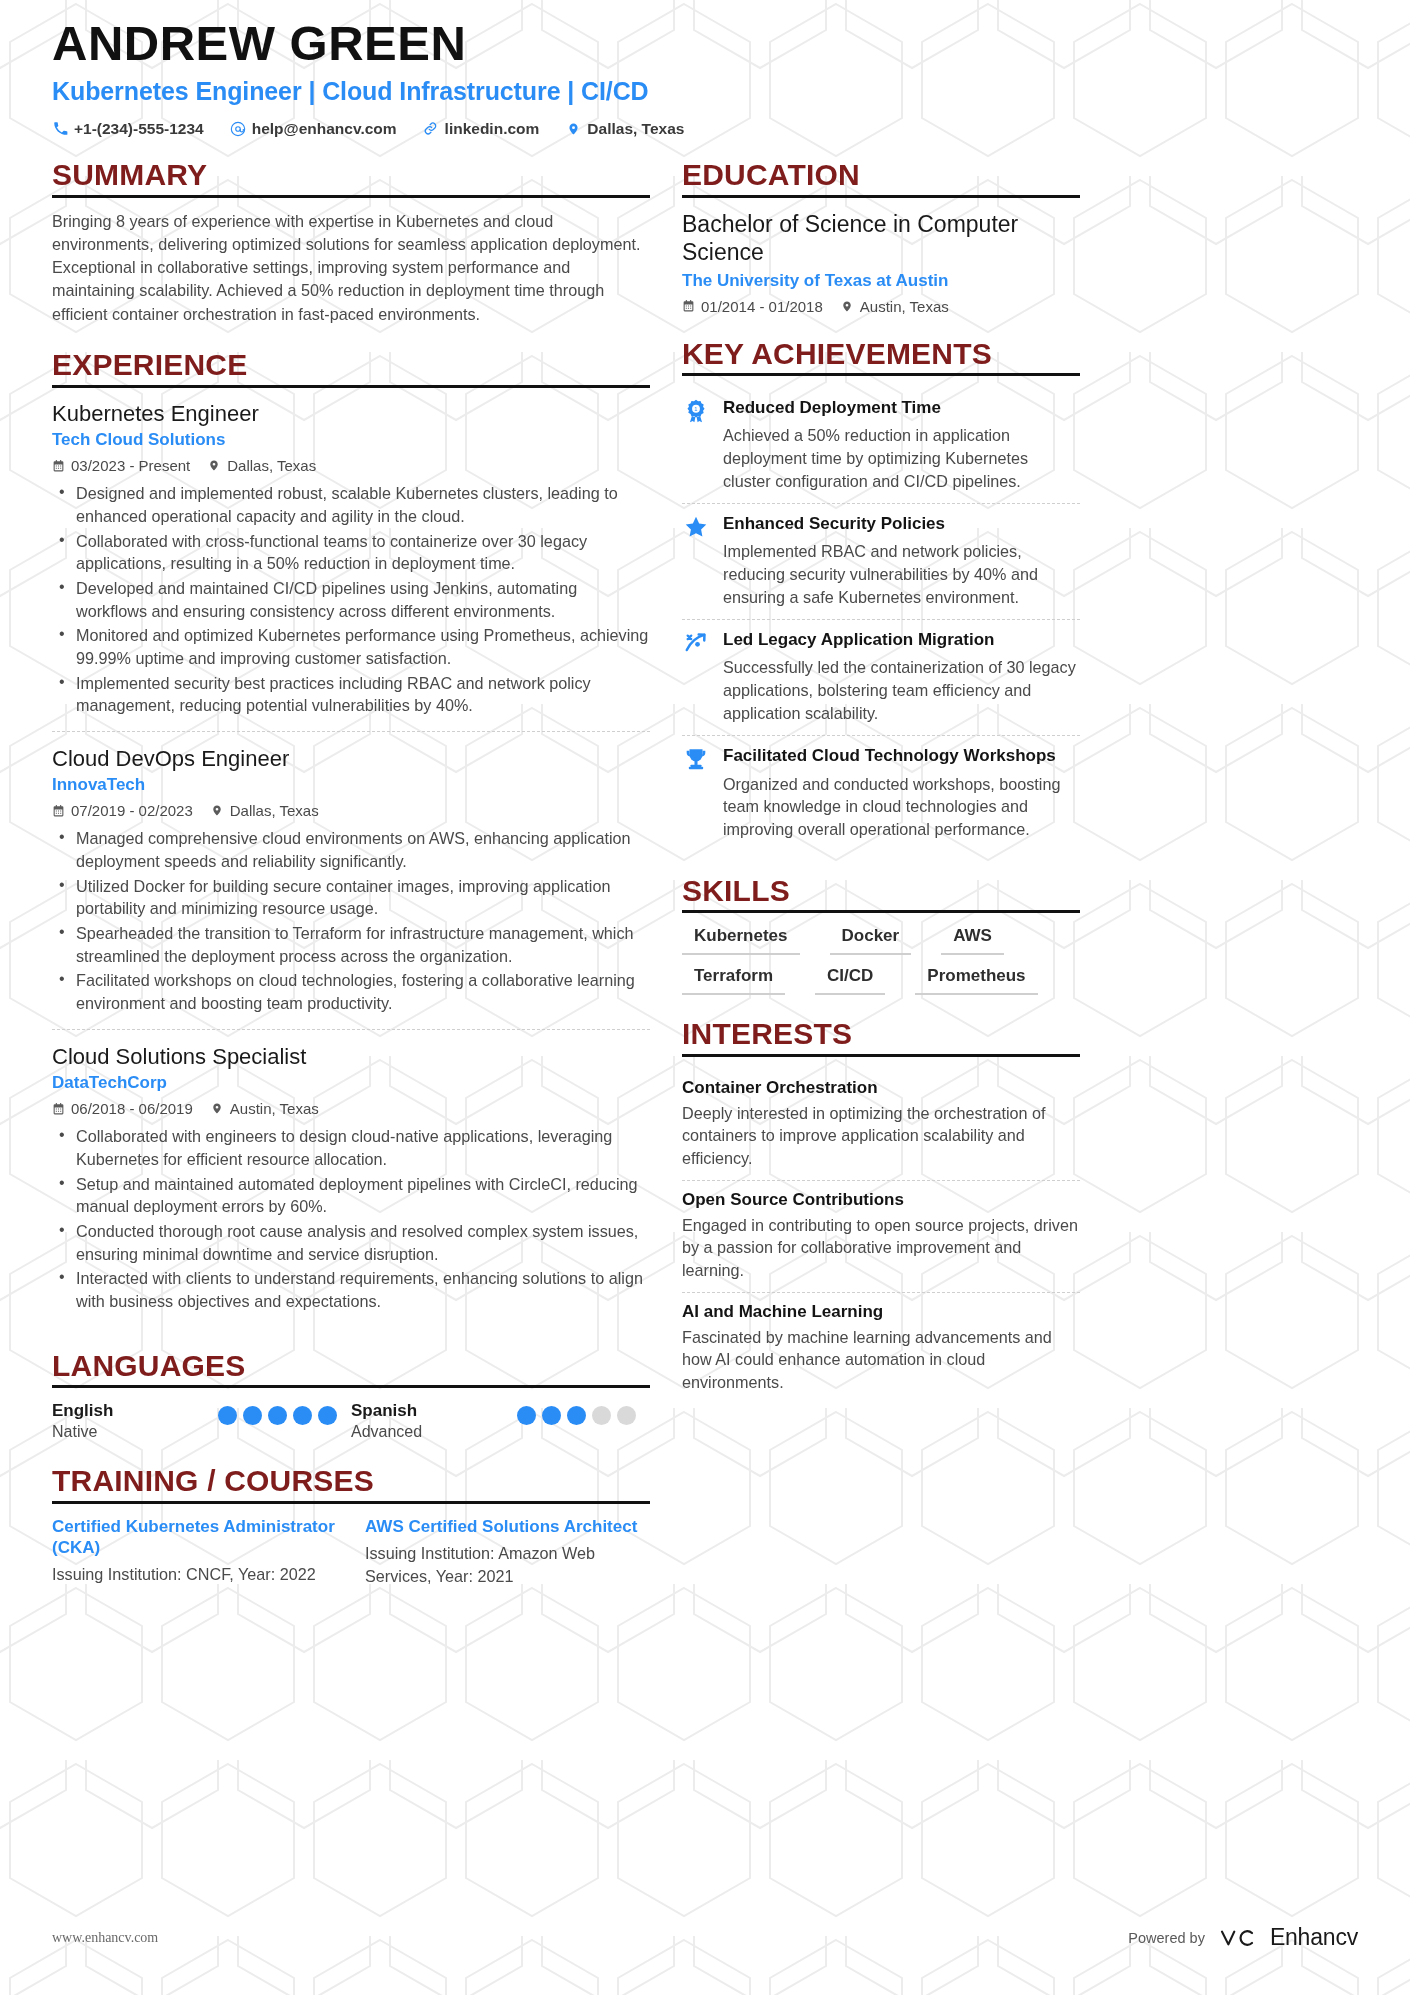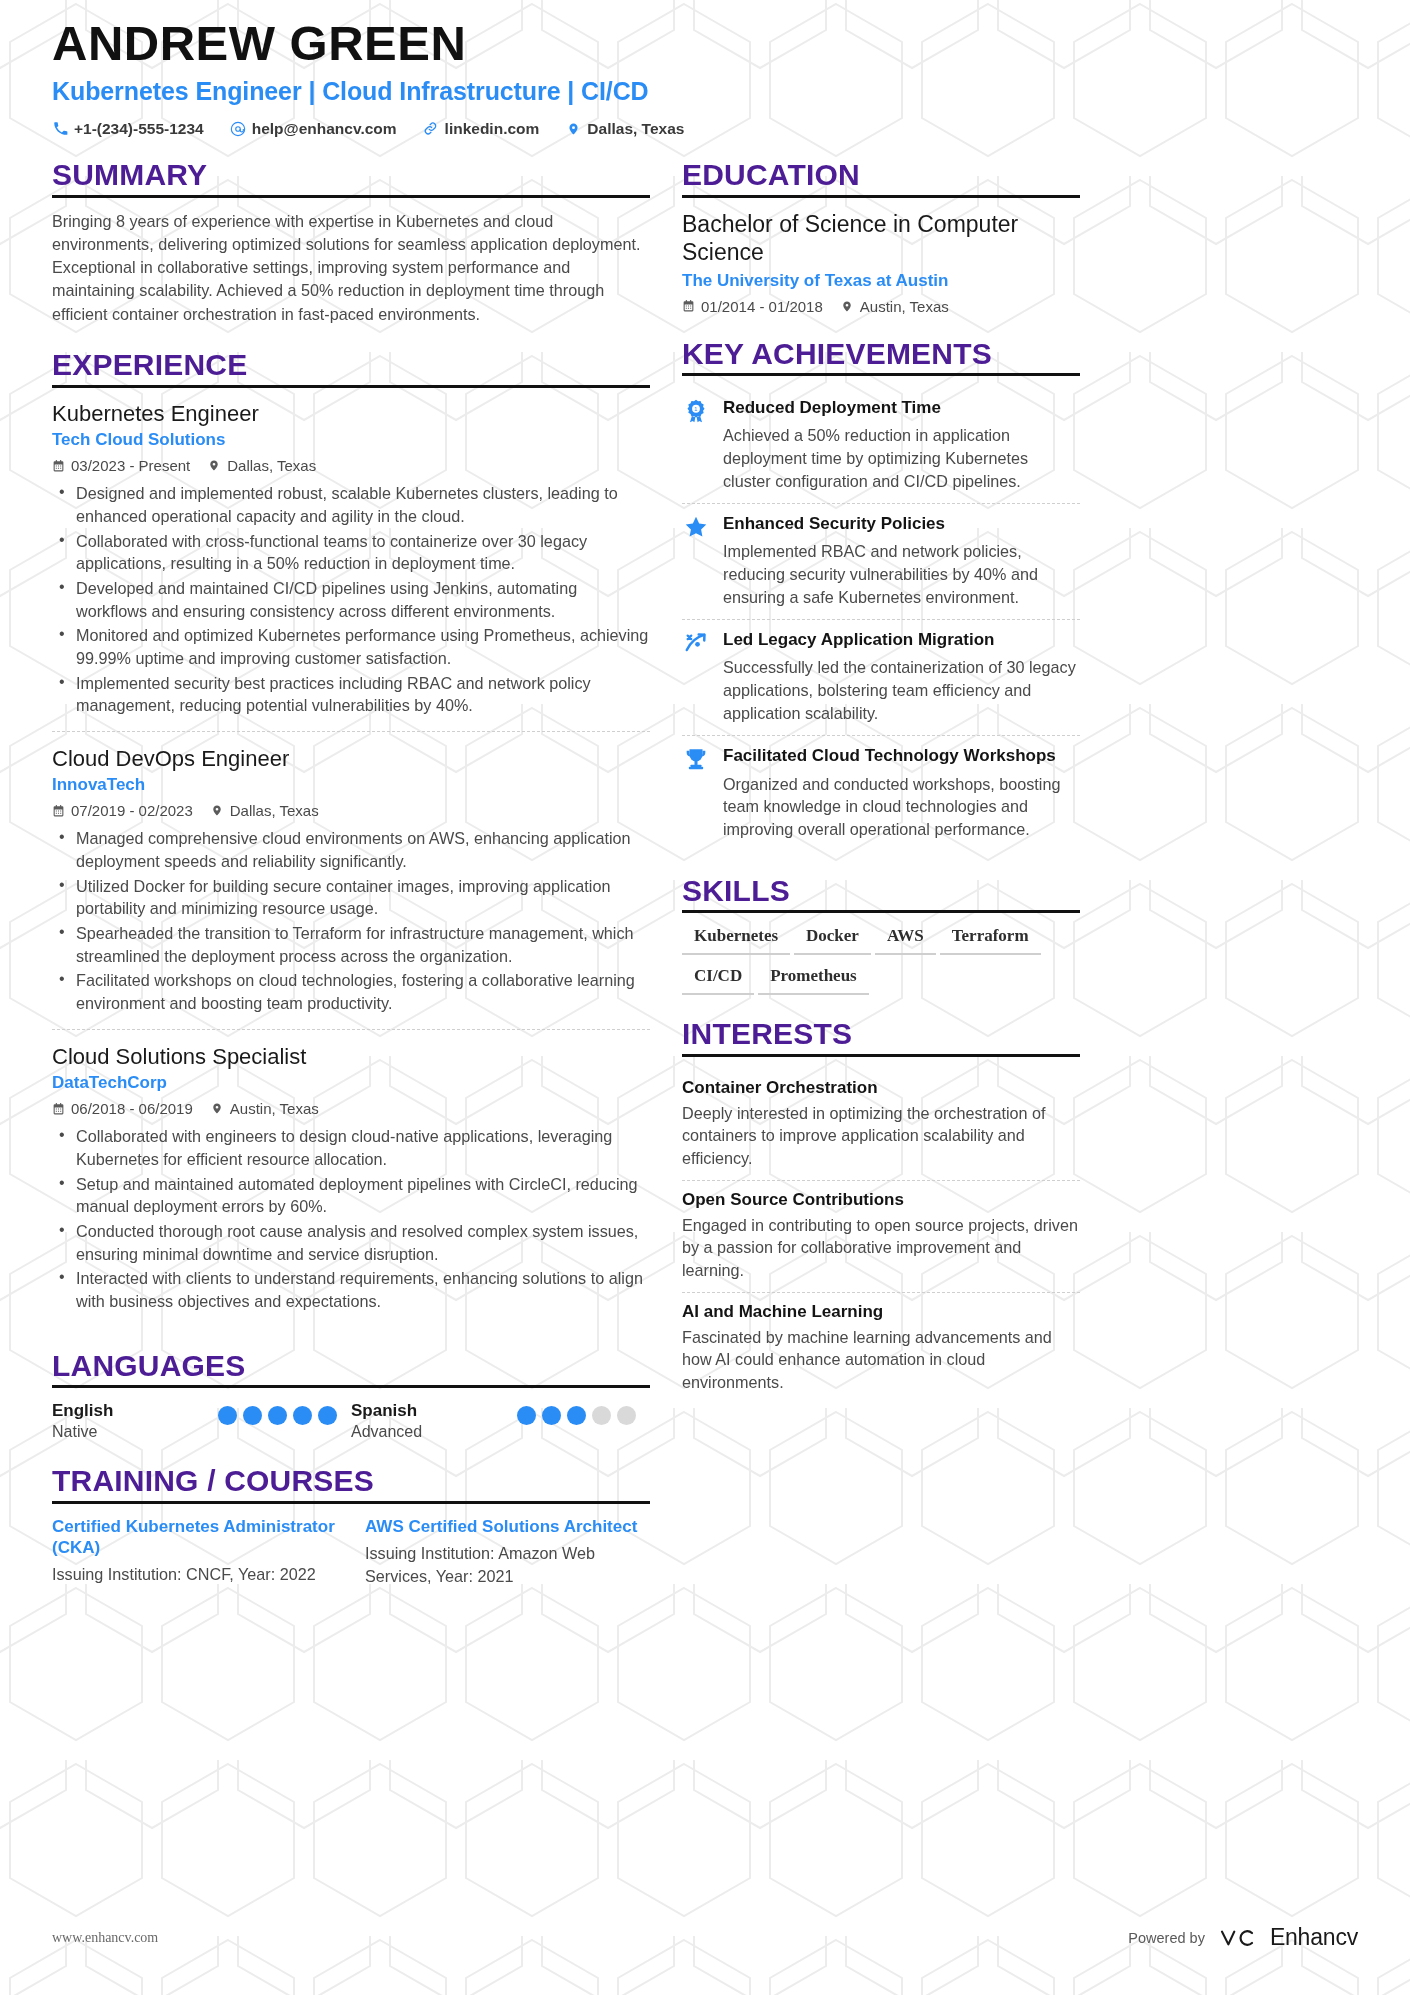--- a/index.html
+++ b/index.html
@@ -85,21 +85,21 @@
     align-items: flex-start;
   }
   .col-left  { width: 598px; flex: none; }
   .col-gap   { width: 32px;  flex: none; }
   .col-right { width: 398px; flex: none; }
 
   
   .sec-h {
     font-size: 30px;
     font-weight: 700;
-    color: #4c1d95;
+    color: #7f1d1d;
     letter-spacing: 0.2px;
     line-height: 1.12;
     padding-bottom: 3px;
     border-bottom: 3px solid #111111;
     margin-bottom: 12px;
   }
   .sec { margin-bottom: 22px; }
 
   
   .body-text {
@@ -267,22 +267,21 @@
     margin-top: 5px;
     font-size: 16.2px;
     line-height: 1.4;
     color: #4a4a4a;
   }
 
   
   .skills-wrap {
     display: flex;
     flex-wrap: wrap;
-    gap: 10px 4px;
-    font-family: Liberation Serif, serif;
+    gap: 10px 30px;
   }
   .skill {
     font-size: 17px;
     font-weight: 700;
     color: #2e2e2e;
     padding: 1px 12px 7px 12px;
     border-bottom: 2px solid #cfcfcf;
   }
 
   

